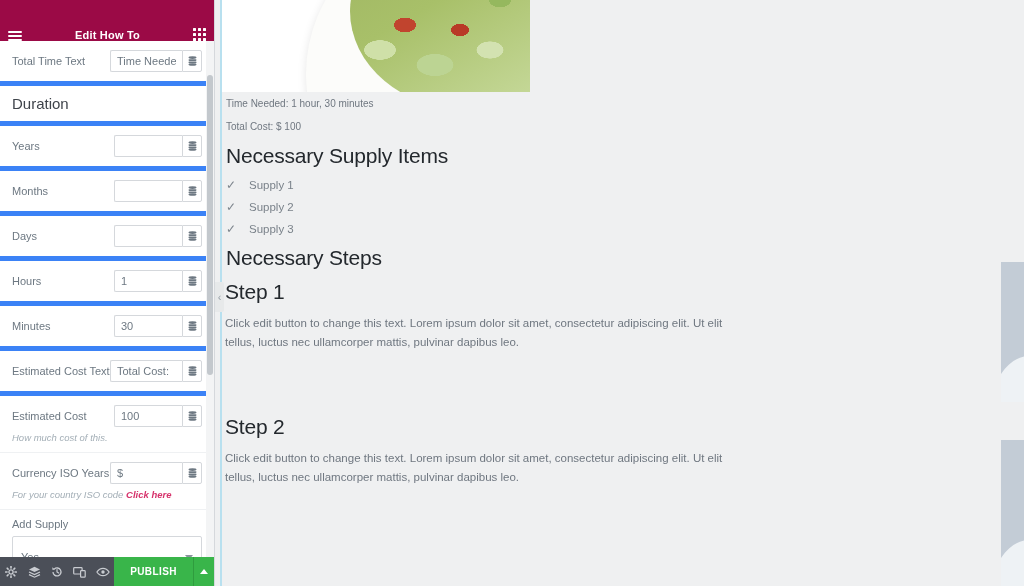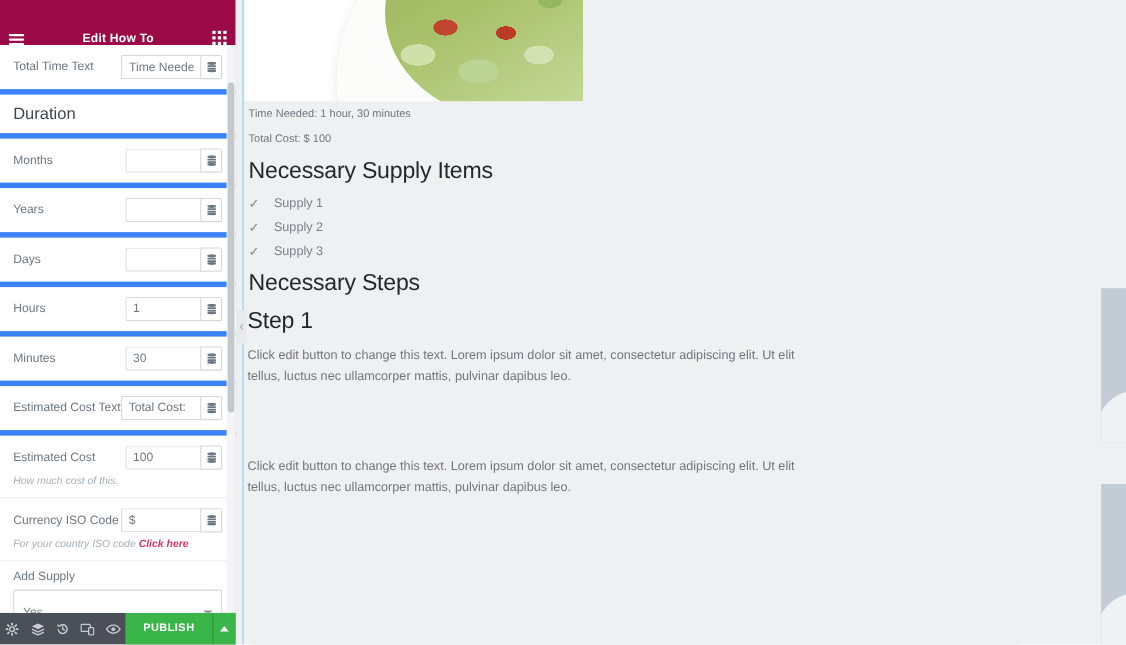--- a/index.html
+++ b/index.html
@@ -235,36 +235,36 @@
                 </svg>
             </span>
           </span>
         </div>
 
         <div class="ctrl-row">
           <span class="group-label">Duration</span>
         </div>
 
         <div class="ctrl-row">
+          <span class="ctrl-label">Years</span>
+          <span class="input-wrap">
+            <input class="txt" value="" style="">
+            <span class="dyn-btn">
+              <svg width="9" height="10" viewBox="0 0 9 10">
+                  <ellipse cx="4.5" cy="1.6" rx="4" ry="1.4" fill="#6d7882"></ellipse>
+                  <rect x="0.5" y="3.3" width="8" height="1.6" rx="0.8" fill="#6d7882"></rect>
+                  <rect x="0.5" y="5.6" width="8" height="1.6" rx="0.8" fill="#6d7882"></rect>
+                  <ellipse cx="4.5" cy="8.5" rx="4" ry="1.3" fill="#6d7882"></ellipse>
+                </svg>
+            </span>
+          </span>
+        </div>
+
+        <div class="ctrl-row">
           <span class="ctrl-label">Months</span>
-          <span class="input-wrap">
-            <input class="txt" value="" style="">
-            <span class="dyn-btn">
-              <svg width="9" height="10" viewBox="0 0 9 10">
-                  <ellipse cx="4.5" cy="1.6" rx="4" ry="1.4" fill="#6d7882"></ellipse>
-                  <rect x="0.5" y="3.3" width="8" height="1.6" rx="0.8" fill="#6d7882"></rect>
-                  <rect x="0.5" y="5.6" width="8" height="1.6" rx="0.8" fill="#6d7882"></rect>
-                  <ellipse cx="4.5" cy="8.5" rx="4" ry="1.3" fill="#6d7882"></ellipse>
-                </svg>
-            </span>
-          </span>
-        </div>
-
-        <div class="ctrl-row">
-          <span class="ctrl-label">Years</span>
           <span class="input-wrap">
             <input class="txt" value="" style="">
             <span class="dyn-btn">
               <svg width="9" height="10" viewBox="0 0 9 10">
                   <ellipse cx="4.5" cy="1.6" rx="4" ry="1.4" fill="#6d7882"></ellipse>
                   <rect x="0.5" y="3.3" width="8" height="1.6" rx="0.8" fill="#6d7882"></rect>
                   <rect x="0.5" y="5.6" width="8" height="1.6" rx="0.8" fill="#6d7882"></rect>
                   <ellipse cx="4.5" cy="8.5" rx="4" ry="1.3" fill="#6d7882"></ellipse>
                 </svg>
             </span>
@@ -341,21 +341,21 @@
                   <rect x="0.5" y="3.3" width="8" height="1.6" rx="0.8" fill="#6d7882"></rect>
                   <rect x="0.5" y="5.6" width="8" height="1.6" rx="0.8" fill="#6d7882"></rect>
                   <ellipse cx="4.5" cy="8.5" rx="4" ry="1.3" fill="#6d7882"></ellipse>
                 </svg>
             </span>
           </span>
         </div>
         <div class="hint">How much cost of this.</div>
 
         <div class="ctrl-row nobord">
-          <span class="ctrl-label">Currency ISO Code</span>
+          <span class="ctrl-label">Currency ISO Years</span>
           <span class="input-wrap">
             <input class="txt wide" value="$" style="">
             <span class="dyn-btn">
               <svg width="9" height="10" viewBox="0 0 9 10">
                   <ellipse cx="4.5" cy="1.6" rx="4" ry="1.4" fill="#6d7882"></ellipse>
                   <rect x="0.5" y="3.3" width="8" height="1.6" rx="0.8" fill="#6d7882"></rect>
                   <rect x="0.5" y="5.6" width="8" height="1.6" rx="0.8" fill="#6d7882"></rect>
                   <ellipse cx="4.5" cy="8.5" rx="4" ry="1.3" fill="#6d7882"></ellipse>
                 </svg>
             </span>
@@ -461,20 +461,21 @@
       </ul>
 
       <div class="h2">Necessary Steps</div>
 
       <div class="step">
         <div class="step-h">Step 1</div>
         <div class="step-p">Click edit button to change this text. Lorem ipsum dolor sit amet, consectetur adipiscing elit. Ut elit tellus, luctus nec ullamcorper mattis, pulvinar dapibus leo.</div>
       </div>
 
       <div class="step" style="margin-top:64px">
+        <div class="step-h">Step 2</div>
         <div class="step-p">Click edit button to change this text. Lorem ipsum dolor sit amet, consectetur adipiscing elit. Ut elit tellus, luctus nec ullamcorper mattis, pulvinar dapibus leo.</div>
       </div>
     </div>
 
     <div class="ph" id="ph1">
 
       <svg width="239" height="90" viewBox="0 0 239 90">
         <path d="M0 62 C 16 38, 40 38, 58 62 C 70 78, 78 80, 86 72 C 104 34, 122 6, 146 6 C 174 6, 196 40, 212 66 C 222 82, 232 88, 239 90 L239 90 L0 90 Z" fill="#eef2f5"></path>
       </svg>
     </div>

